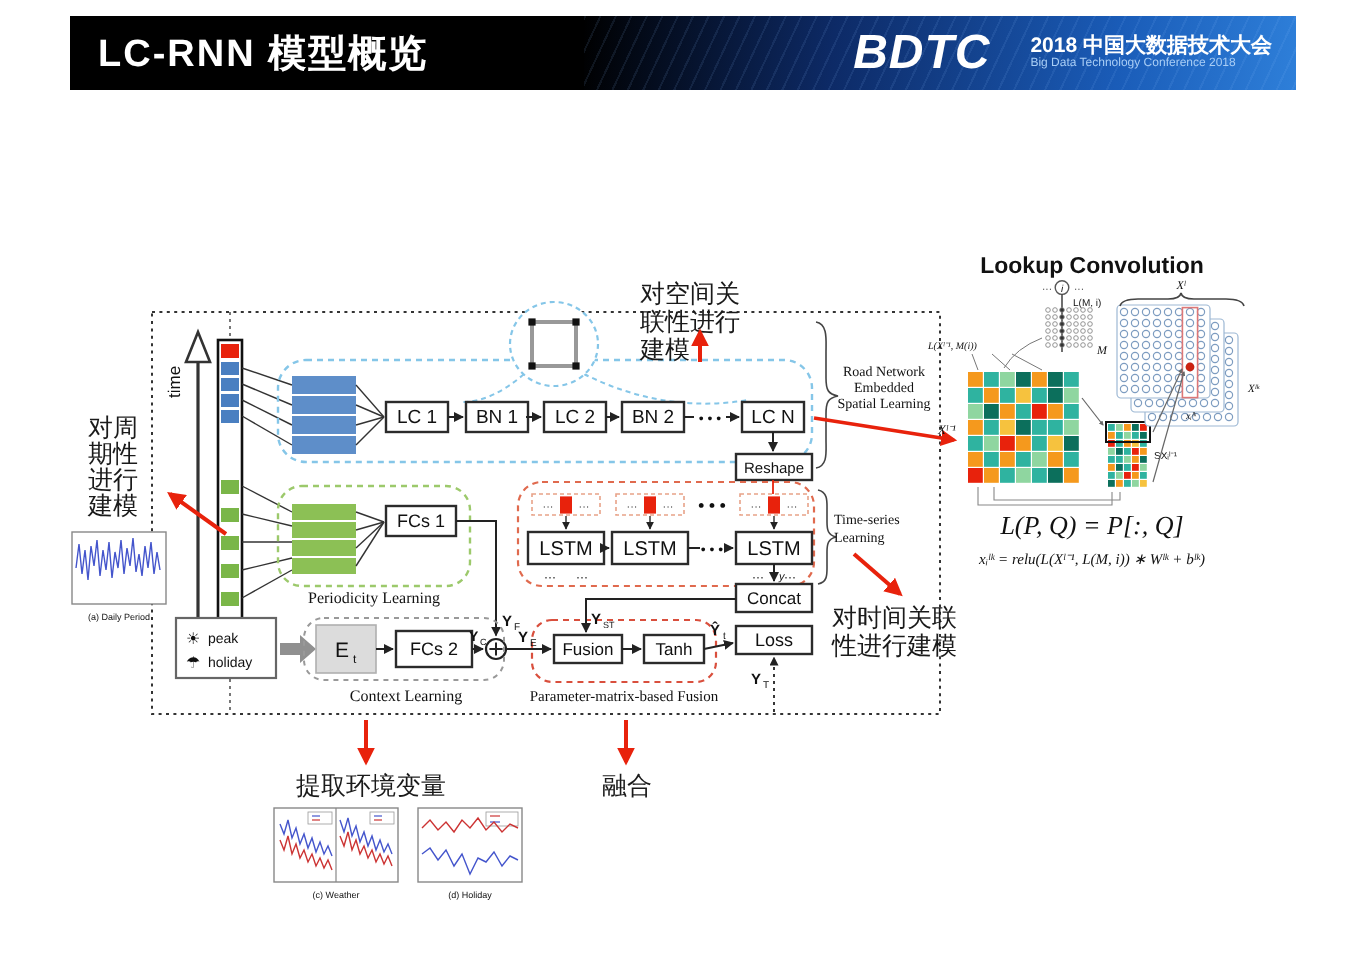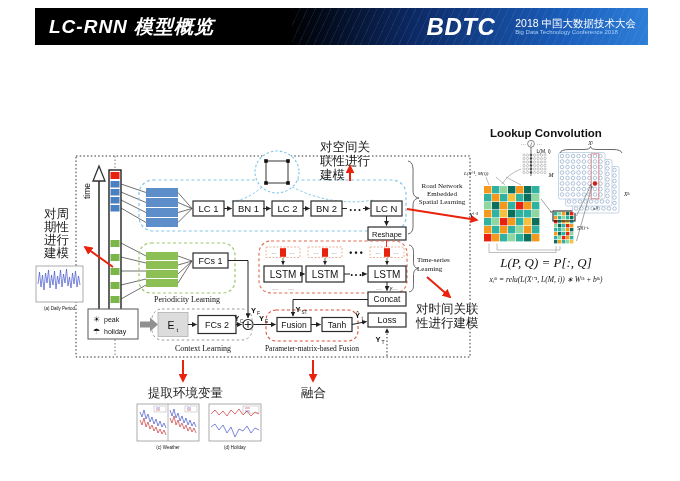--- a/index.html
+++ b/index.html
@@ -5,25 +5,25 @@
   html,body{margin:0;padding:0;background:#888;}
   #slide{position:relative;width:680px;height:481px;background:#fff;overflow:hidden;
          font-family:"Liberation Sans",sans-serif;}
   
   .hdr{position:absolute;left:35px;top:8px;width:613px;height:37px;background:#000;
        display:flex;align-items:center;justify-content:space-between;}
   .hdr::after{content:"";position:absolute;right:0;top:0;bottom:0;width:58%;
        background:repeating-linear-gradient(115deg,rgba(140,190,255,.10) 0 1px,transparent 1px 7px),
                   linear-gradient(95deg,rgba(10,20,40,0) 0%,#0d2a66 35%,#1a5cb8 75%,#2e7fd9 100%);}
   .hdr-title{position:relative;z-index:1;color:#fff;font-size:19px;font-weight:bold;
-       margin-left:14px;letter-spacing:1px;font-style:italic;}
+       margin-left:14px;letter-spacing:1px;}
   .hdr-logo{position:relative;z-index:1;display:flex;align-items:center;gap:20px;margin-right:12px;}
   .brand{color:#fff;font-size:24px;font-weight:800;font-style:italic;letter-spacing:.5px;}
   .brand-lines{display:flex;flex-direction:column;line-height:1.15;}
-  .bl1{color:#fff;font-size:10.5px;font-weight:normal;}
+  .bl1{color:#fff;font-size:10.5px;font-weight:bold;}
   .bl2{color:#a8cdf5;font-size:6px;}
   
   svg text{font-family:"Liberation Sans",sans-serif;fill:#111;}
   .serif{font-family:"Liberation Serif",serif;}
   .it{font-style:italic;}
   .mid{text-anchor:middle;}
   .end{text-anchor:end;}
   .bx{fill:#fff;stroke:#2b2b2b;stroke-width:1.2;}
   .ln{stroke:#222;stroke-width:1;fill:none;}
   .thin{stroke:#444;stroke-width:.8;fill:none;}

